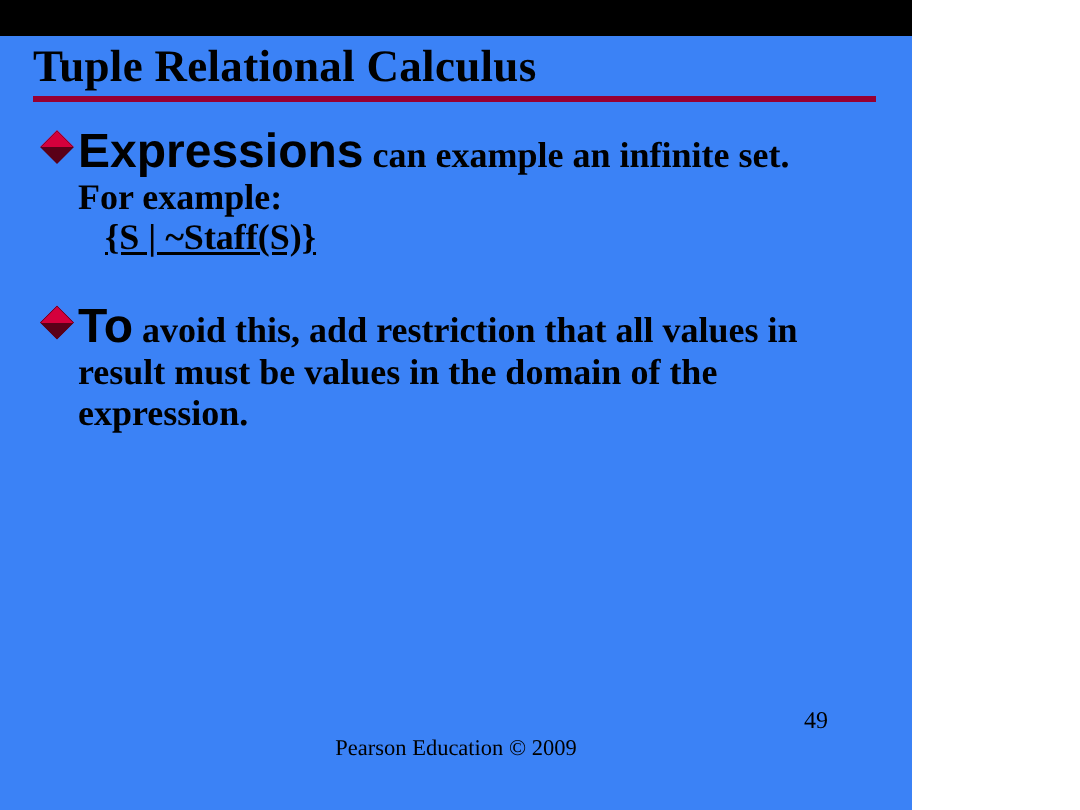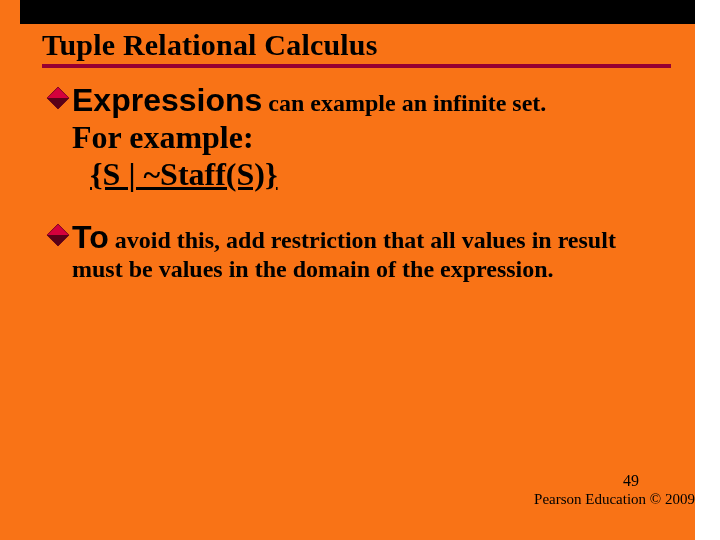--- a/index.html
+++ b/index.html
@@ -3,27 +3,26 @@
 <meta charset="utf-8">
 <style>
   html, body {
     margin: 0;
     padding: 0;
     width: 720px;
     height: 540px;
     overflow: hidden;
   }
   .slide {
-    width: 695px;
+    width: 608px;
     height: 540px;
-    background: #f97316;
+    background: #3b82f6;
     position: relative;
     font-family: "Times New Roman", Times, serif;
     box-sizing: border-box;
-    padding-left: 20px;
   }
   .topbar {
     width: 100%;
     height: 24px;
     background: #000;
   }
   .title {
     font-size: 30px;
     font-weight: bold;
     color: #000;
@@ -59,32 +58,32 @@
     font-size: 32px;
   }
   .rest {
     font-family: "Times New Roman", Times, serif;
     font-weight: bold;
     font-size: 24px;
   }
   .line {
     font-family: "Times New Roman", Times, serif;
     font-weight: bold;
-    font-size: 32px;
+    font-size: 24px;
   }
   .indent {
     padding-left: 18px;
     text-decoration: underline;
   }
   .footer {
     position: absolute;
     left: 0;
     bottom: 32px;
     width: 100%;
-    text-align: right;
+    text-align: center;
     font-family: "Times New Roman", Times, serif;
     font-size: 15px;
     color: #000;
   }
   .pagenum {
     position: absolute;
     right: 56px;
     bottom: 50px;
     font-family: Liberation Serif, serif;
     font-size: 16px;

